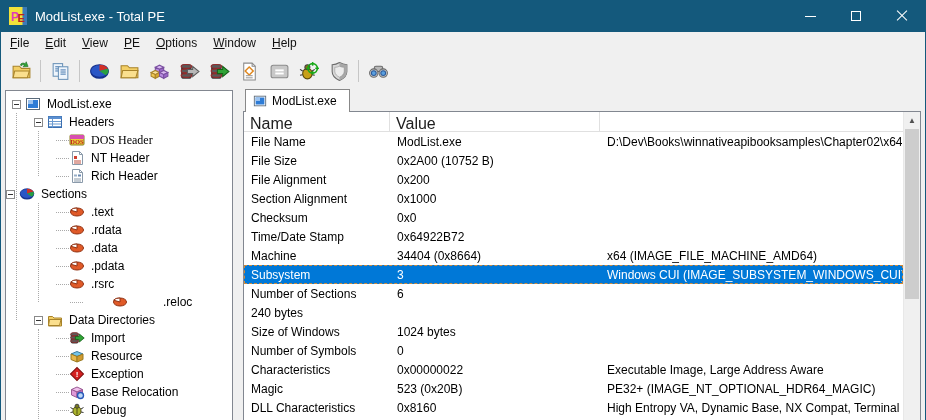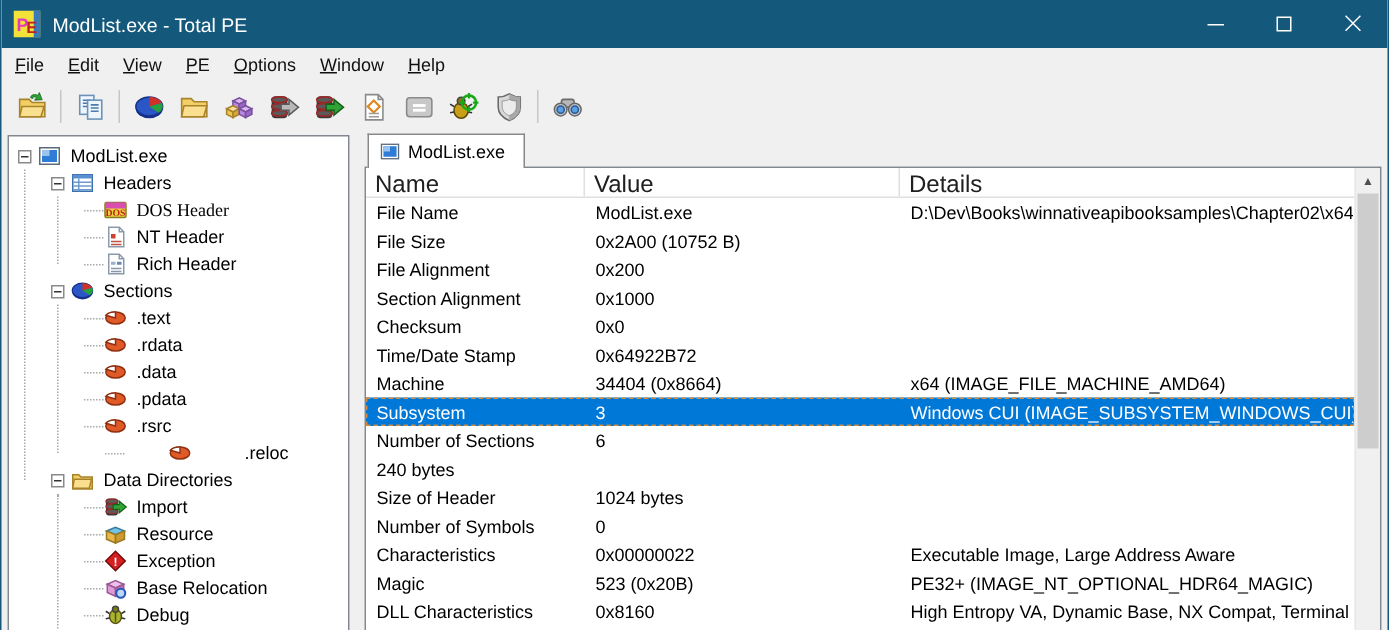--- a/index.html
+++ b/index.html
@@ -305,21 +305,21 @@
               <path d="M3.5 1.5h7l3 3v10h-10z" fill="#fff" stroke="#8a9aaa"></path>
               <path d="M10.5 1.5v3h3" fill="none" stroke="#8a9aaa"></path>
               <rect x="5" y="6.5" width="3" height="2" fill="#9ab0c8"></rect>
               <rect x="9" y="6.5" width="3" height="2" fill="#6888b0"></rect>
               <line x1="5" y1="11" x2="12" y2="11" stroke="#8898a8"></line>
               <line x1="5" y1="13" x2="12" y2="13" stroke="#8898a8"></line>
             </svg>
           </span>
           <span class="t-label">Rich Header</span>
         </div>
-        <div class="tree-item" style="top: 94px; padding-left: 28px;">
+        <div class="tree-item" style="top: 94px; ">
           <span class="expander"></span>
           <span class="t-icon">
             <svg viewBox="0 0 20 20">
               <ellipse cx="10" cy="11" rx="8.5" ry="6" fill="#16318c"></ellipse>
               <ellipse cx="10" cy="9.5" rx="8.5" ry="6" fill="#2a56c6" stroke="#16318c"></ellipse>
               <path d="M10 9.5 L10 3.5 A8.5 6 0 0 1 18 7.3 Z" fill="#d03028"></path>
               <path d="M10 9.5 L18 7.3 A8.5 6 0 0 1 16 13.5 Z" fill="#28a040"></path>
             </svg>
           </span>
           <span class="t-label">Sections</span>
@@ -469,21 +469,20 @@
               <rect x="3" y="4" width="5" height="4" fill="#9cc3ef"></rect>
             </svg>
           </span>
         <span>ModList.exe</span>
       </div>
     </div>
     <div class="table-frame">
       <div class="grid-header">
           <div class="gh-col" style="width: 146px;">Name</div>
           <div class="gh-col" style="width: 210px;">Value</div>
-          <div class="gh-col" style="flex: 1 1 auto; border-right: none;">Details</div>
         </div>
       <div class="grid-rows">
           <div class="grid-row">
             <div class="col-name">File Name</div>
             <div class="col-value">ModList.exe</div>
             <div class="col-details">D:\Dev\Books\winnativeapibooksamples\Chapter02\x64\R</div>
           </div>
           <div class="grid-row">
             <div class="col-name">File Size</div>
             <div class="col-value">0x2A00 (10752 B)</div>
@@ -522,21 +521,21 @@
           <div class="grid-row">
             <div class="col-name">Number of Sections</div>
             <div class="col-value">6</div>
             <div class="col-details"></div>
           </div>
           <div class="grid-row">
             <div class="col-value">240 bytes</div>
             <div class="col-details"></div>
           </div>
           <div class="grid-row">
-            <div class="col-name">Size of Header</div>
+            <div class="col-name">Size of Windows</div>
             <div class="col-value">1024 bytes</div>
             <div class="col-details"></div>
           </div>
           <div class="grid-row">
             <div class="col-name">Number of Symbols</div>
             <div class="col-value">0</div>
             <div class="col-details"></div>
           </div>
           <div class="grid-row">
             <div class="col-name">Characteristics</div>

